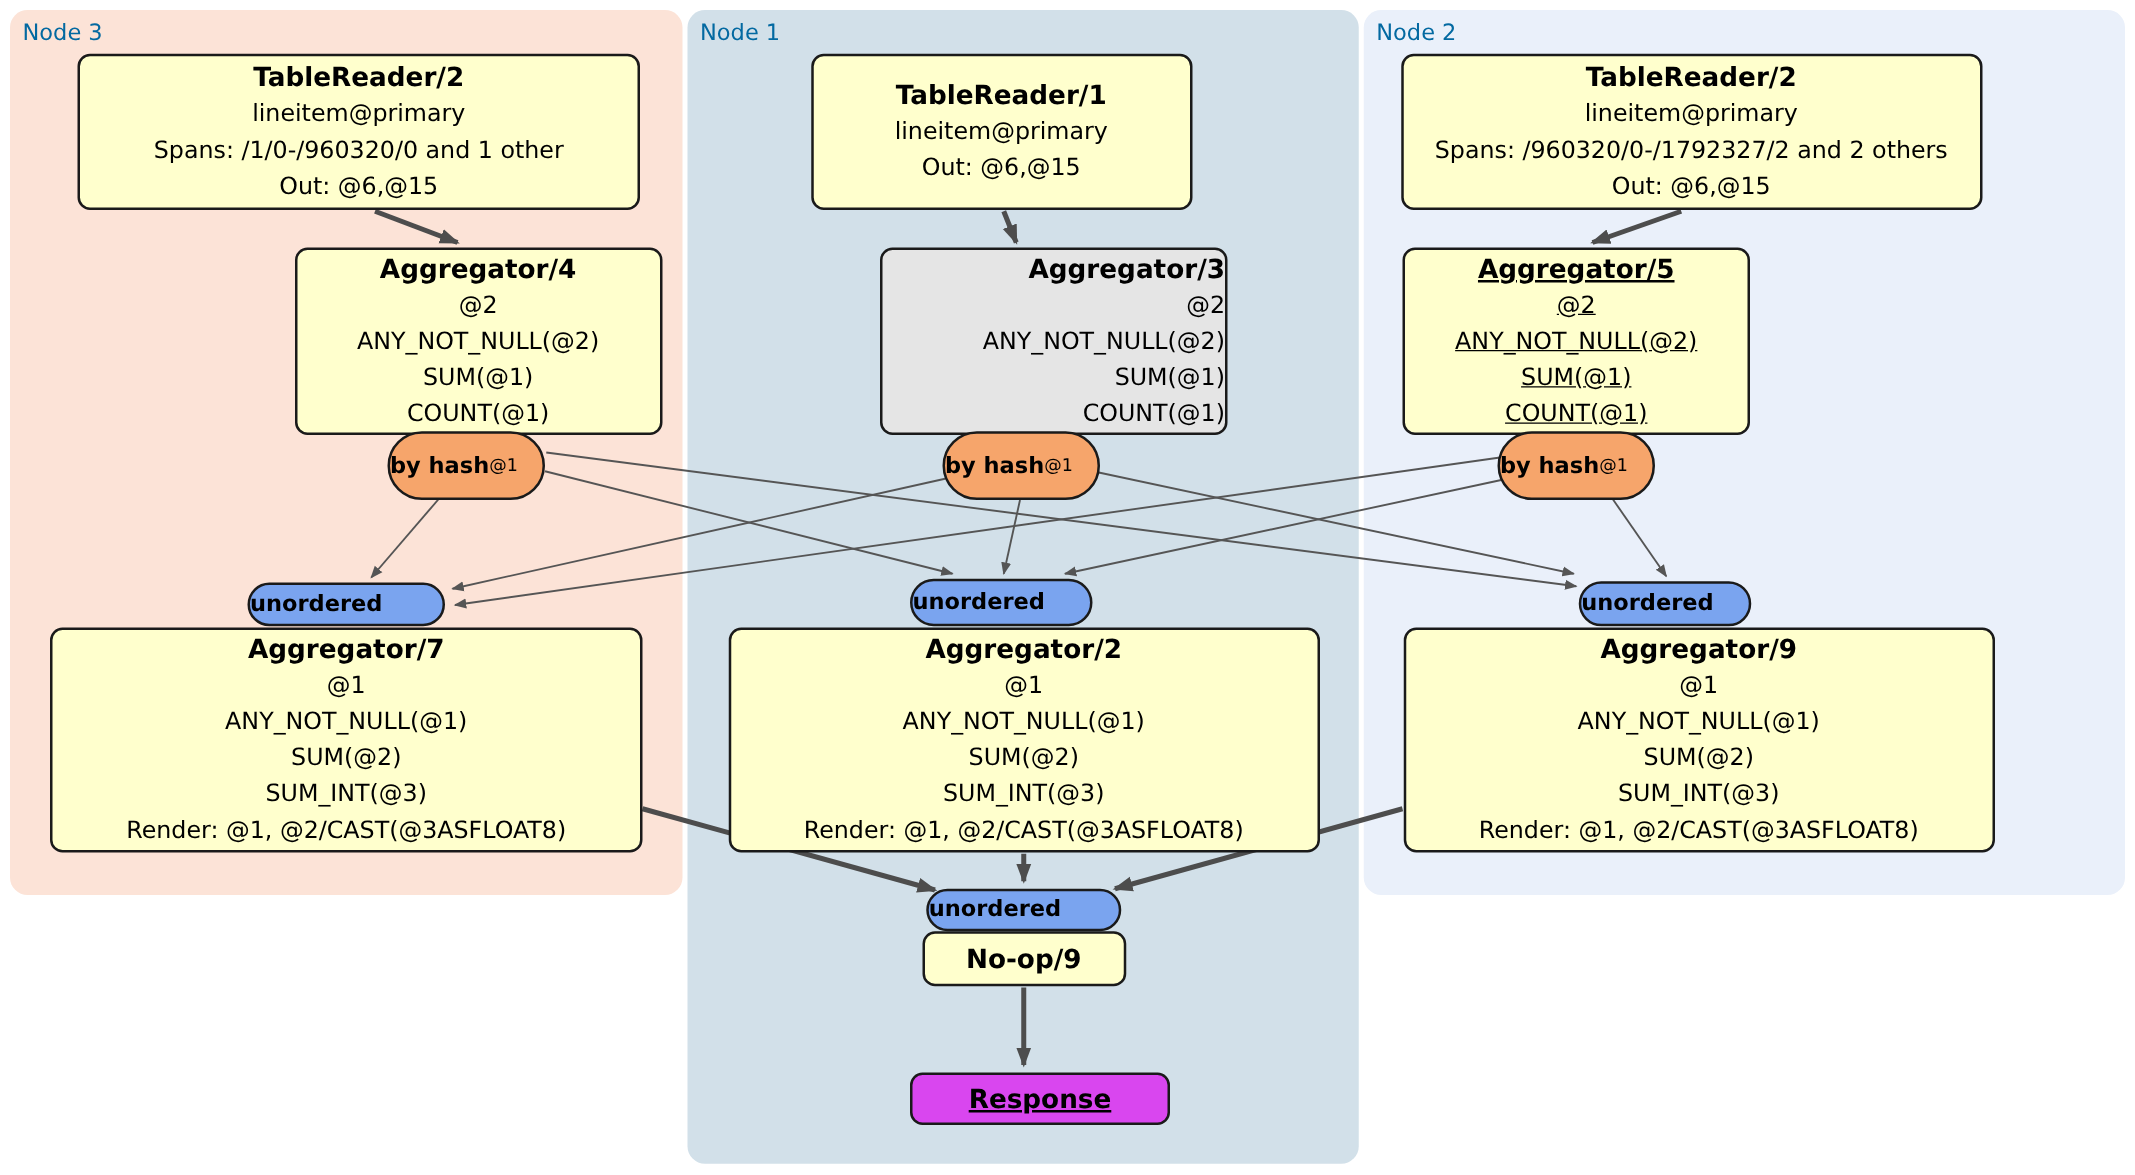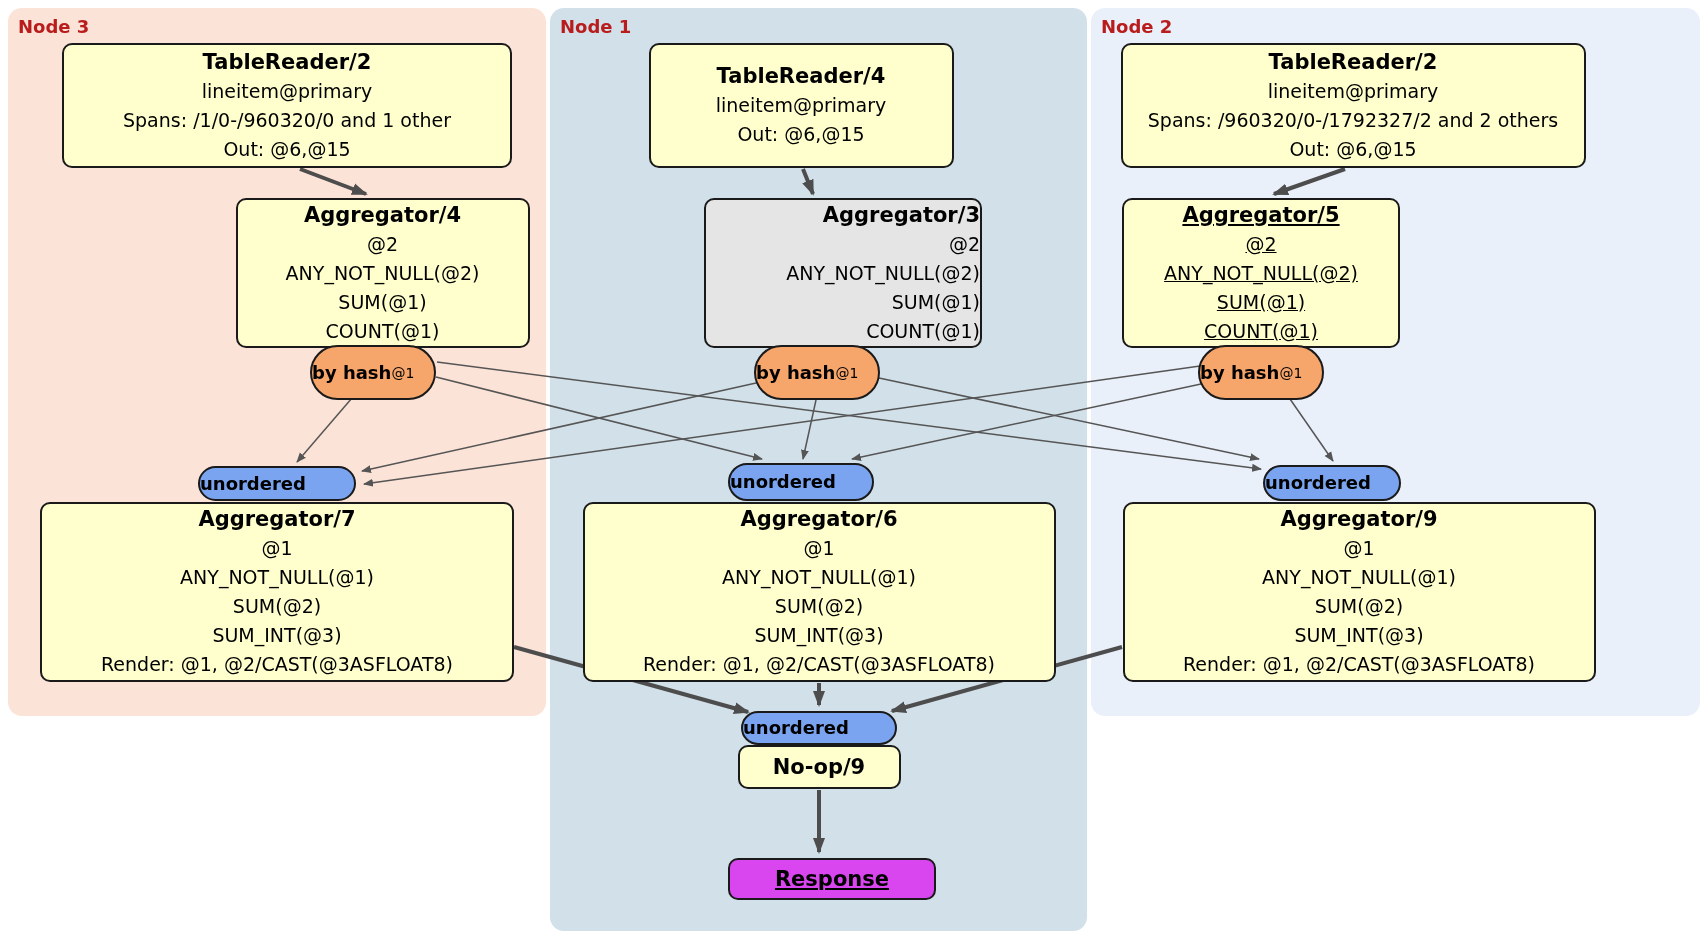--- a/index.html
+++ b/index.html
@@ -1,19 +1,19 @@
 <!DOCTYPE html>
 <html><head>
 <meta charset="utf-8">
 <style>
   html,body{margin:0;padding:0;background:#ffffff;}
   body{font-family:"DejaVu Sans","Liberation Sans",sans-serif;}
   #stage{position:relative;width:1708px;height:940px;background:#ffffff;overflow:hidden;}
   .region{position:absolute;border-radius:14px;}
-  .region-label{position:absolute;left:10px;top:8px;font-size:18px;color:#b91c1c;font-weight:bold;}
+  .region-label{position:absolute;left:10px;top:8px;font-size:18px;color:#0369a1;}
   #edges{position:absolute;left:0;top:0;z-index:3;pointer-events:none;}
   .box{position:absolute;z-index:4;background:#ffffcd;border:2px solid #1a1a1a;border-radius:10px;
        box-sizing:border-box;display:flex;flex-direction:column;justify-content:center;align-items:center;
        text-align:center;color:#000;}
   .box-title{font-size:21px;font-weight:bold;line-height:29px;white-space:nowrap;}
   .box-line{font-size:19px;line-height:29px;white-space:nowrap;}
   .oval{position:absolute;z-index:5;border:2px solid #1a1a1a;border-radius:999px;box-sizing:border-box;
         display:flex;flex-direction:row;justify-content:flex-start;align-items:center;color:#000;}
   .oval-label{font-size:18px;font-weight:bold;line-height:20px;white-space:nowrap;}
   .oval-sub{font-size:14px;line-height:16px;white-space:nowrap;}
@@ -57,21 +57,21 @@
       <line x1="1122" y1="647" x2="892" y2="711" stroke="#4d4d4d" stroke-width="4" marker-end="url(#ah-thick)"></line>
       <line x1="819" y1="790" x2="819" y2="852" stroke="#4d4d4d" stroke-width="4" marker-end="url(#ah-thick)"></line>
     </svg>
     <div class="box" style="left: 62px; top: 43px; width: 450px; height: 125px; background: rgb(255, 255, 205); border-color: rgb(26, 26, 26);">
       <div class="box-title">TableReader/2</div>
       <div class="box-line">lineitem@primary</div>
       <div class="box-line">Spans: /1/0-/960320/0 and 1 other</div>
       <div class="box-line">Out: @6,@15</div>
     </div>
     <div class="box" style="left: 648.5px; top: 43px; width: 305px; height: 125px; background: rgb(255, 255, 205); border-color: rgb(26, 26, 26);">
-      <div class="box-title">TableReader/4</div>
+      <div class="box-title">TableReader/1</div>
       <div class="box-line">lineitem@primary</div>
       <div class="box-line">Out: @6,@15</div>
     </div>
     <div class="box" style="left: 1120.5px; top: 43px; width: 465px; height: 125px; background: rgb(255, 255, 205); border-color: rgb(26, 26, 26);">
       <div class="box-title">TableReader/2</div>
       <div class="box-line">lineitem@primary</div>
       <div class="box-line">Spans: /960320/0-/1792327/2 and 2 others</div>
       <div class="box-line">Out: @6,@15</div>
     </div>
     <div class="box" style="left: 235.5px; top: 198px; width: 294px; height: 150px; background: rgb(255, 255, 205); border-color: rgb(26, 26, 26);">
@@ -97,21 +97,21 @@
     </div>
     <div class="box" style="left: 40px; top: 502px; width: 474px; height: 180px; background: rgb(255, 255, 205); border-color: rgb(26, 26, 26);">
       <div class="box-title">Aggregator/7</div>
       <div class="box-line">@1</div>
       <div class="box-line">ANY_NOT_NULL(@1)</div>
       <div class="box-line">SUM(@2)</div>
       <div class="box-line">SUM_INT(@3)</div>
       <div class="box-line">Render: @1, @2/CAST(@3ASFLOAT8)</div>
     </div>
     <div class="box" style="left: 582.5px; top: 502px; width: 473px; height: 180px; background: rgb(255, 255, 205); border-color: rgb(26, 26, 26);">
-      <div class="box-title">Aggregator/6</div>
+      <div class="box-title">Aggregator/2</div>
       <div class="box-line">@1</div>
       <div class="box-line">ANY_NOT_NULL(@1)</div>
       <div class="box-line">SUM(@2)</div>
       <div class="box-line">SUM_INT(@3)</div>
       <div class="box-line">Render: @1, @2/CAST(@3ASFLOAT8)</div>
     </div>
     <div class="box" style="left: 1122.5px; top: 502px; width: 473px; height: 180px; background: rgb(255, 255, 205); border-color: rgb(26, 26, 26);">
       <div class="box-title">Aggregator/9</div>
       <div class="box-line">@1</div>
       <div class="box-line">ANY_NOT_NULL(@1)</div>

